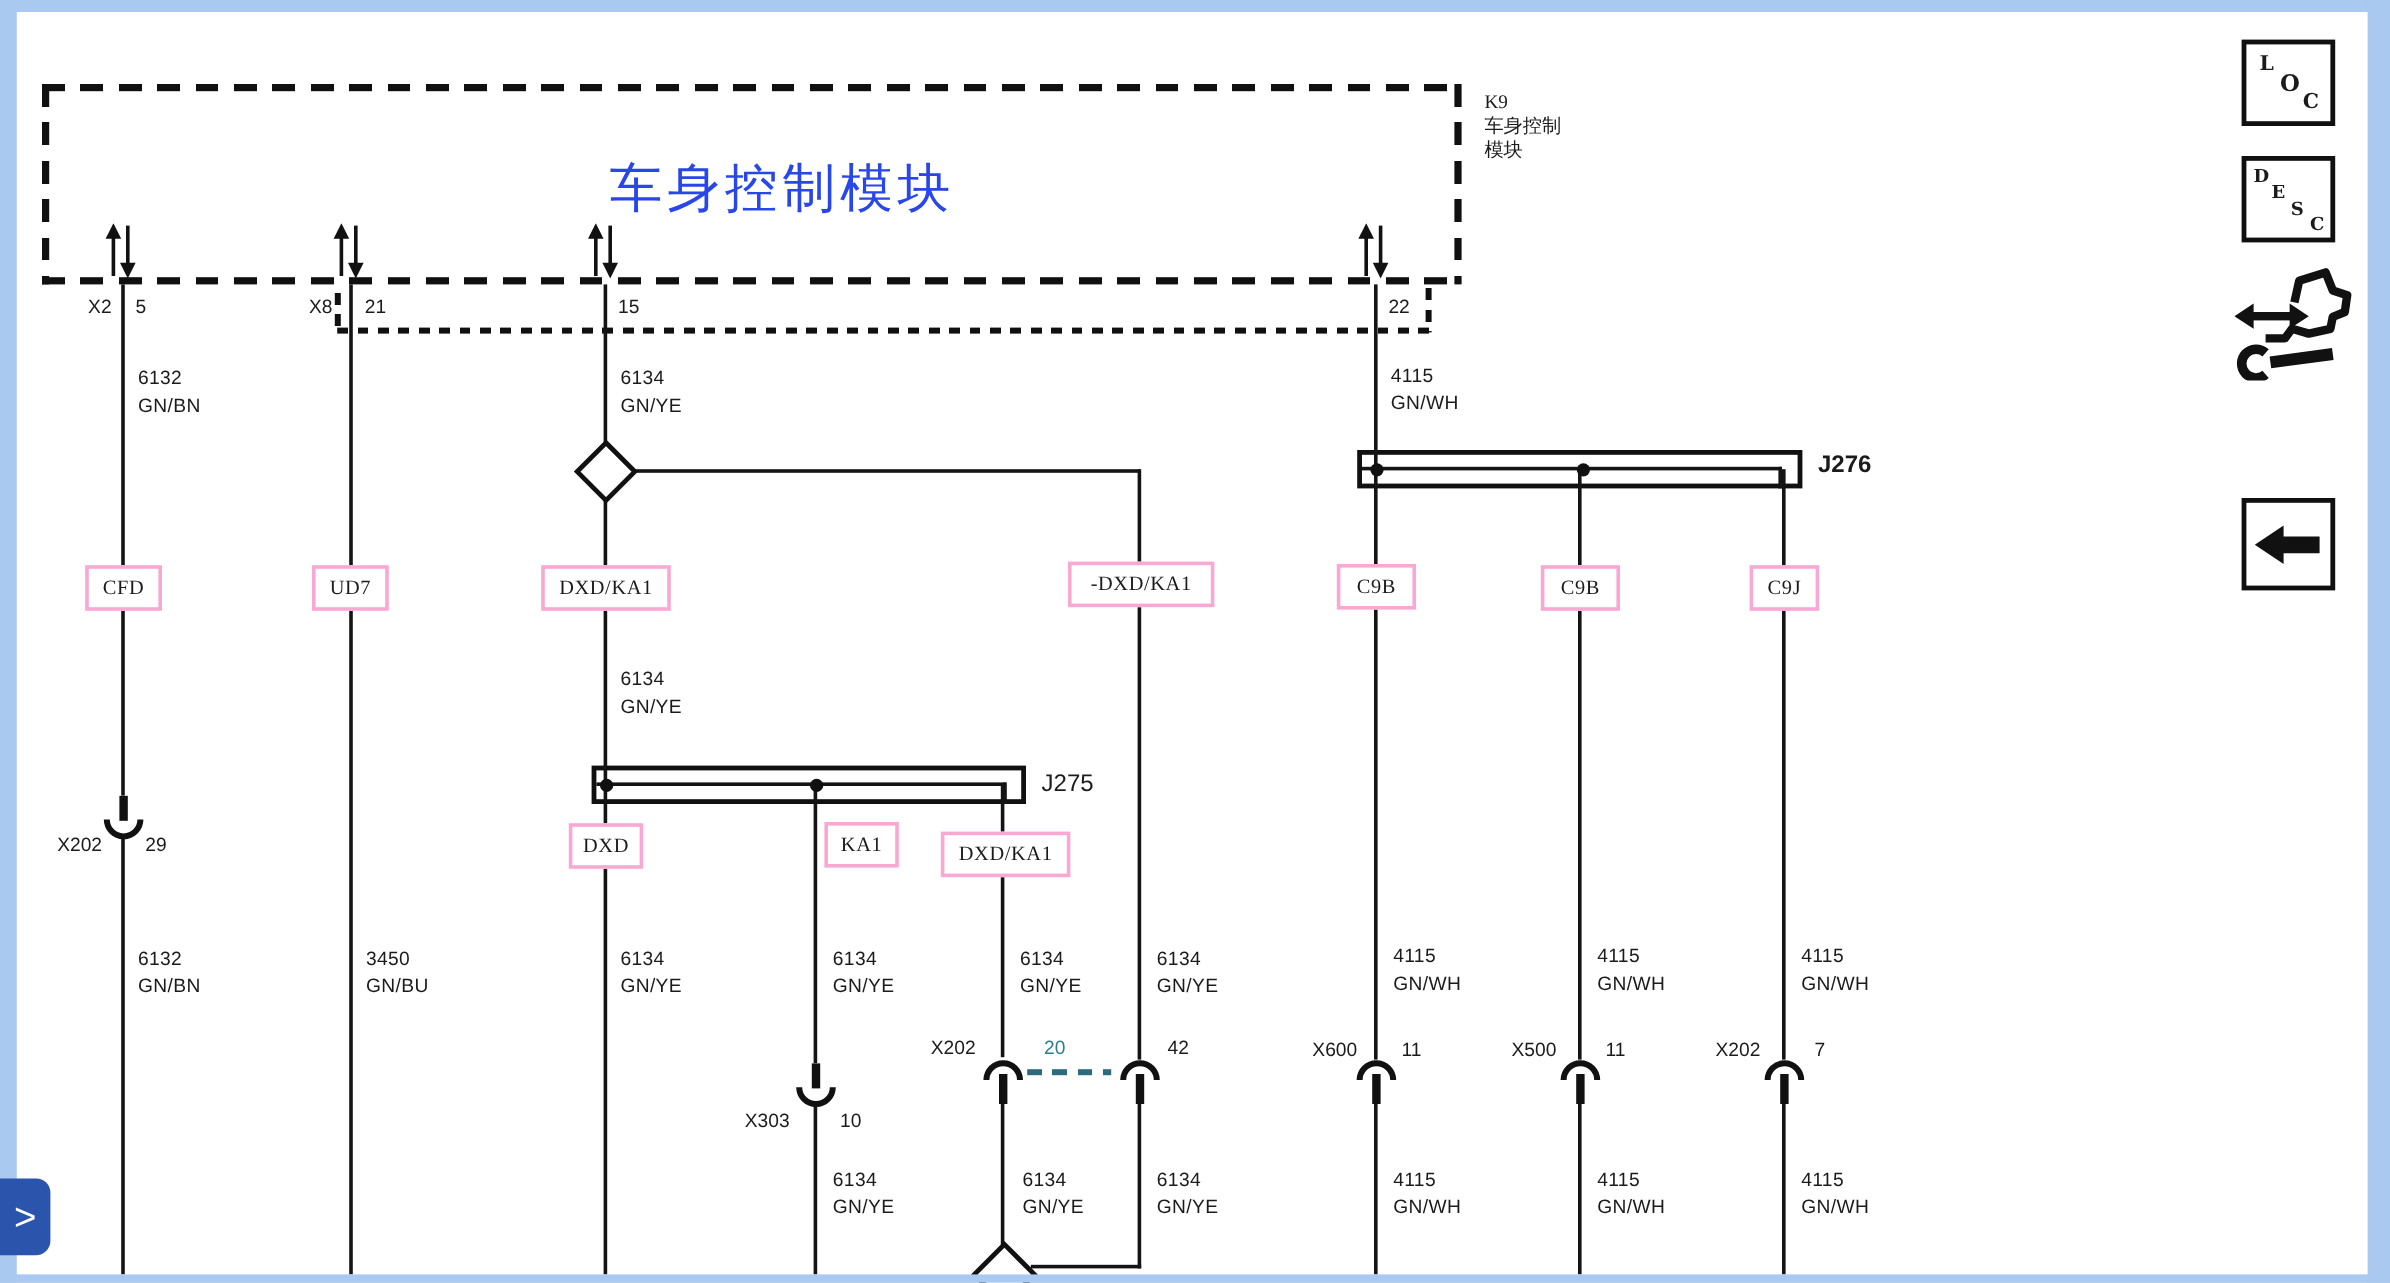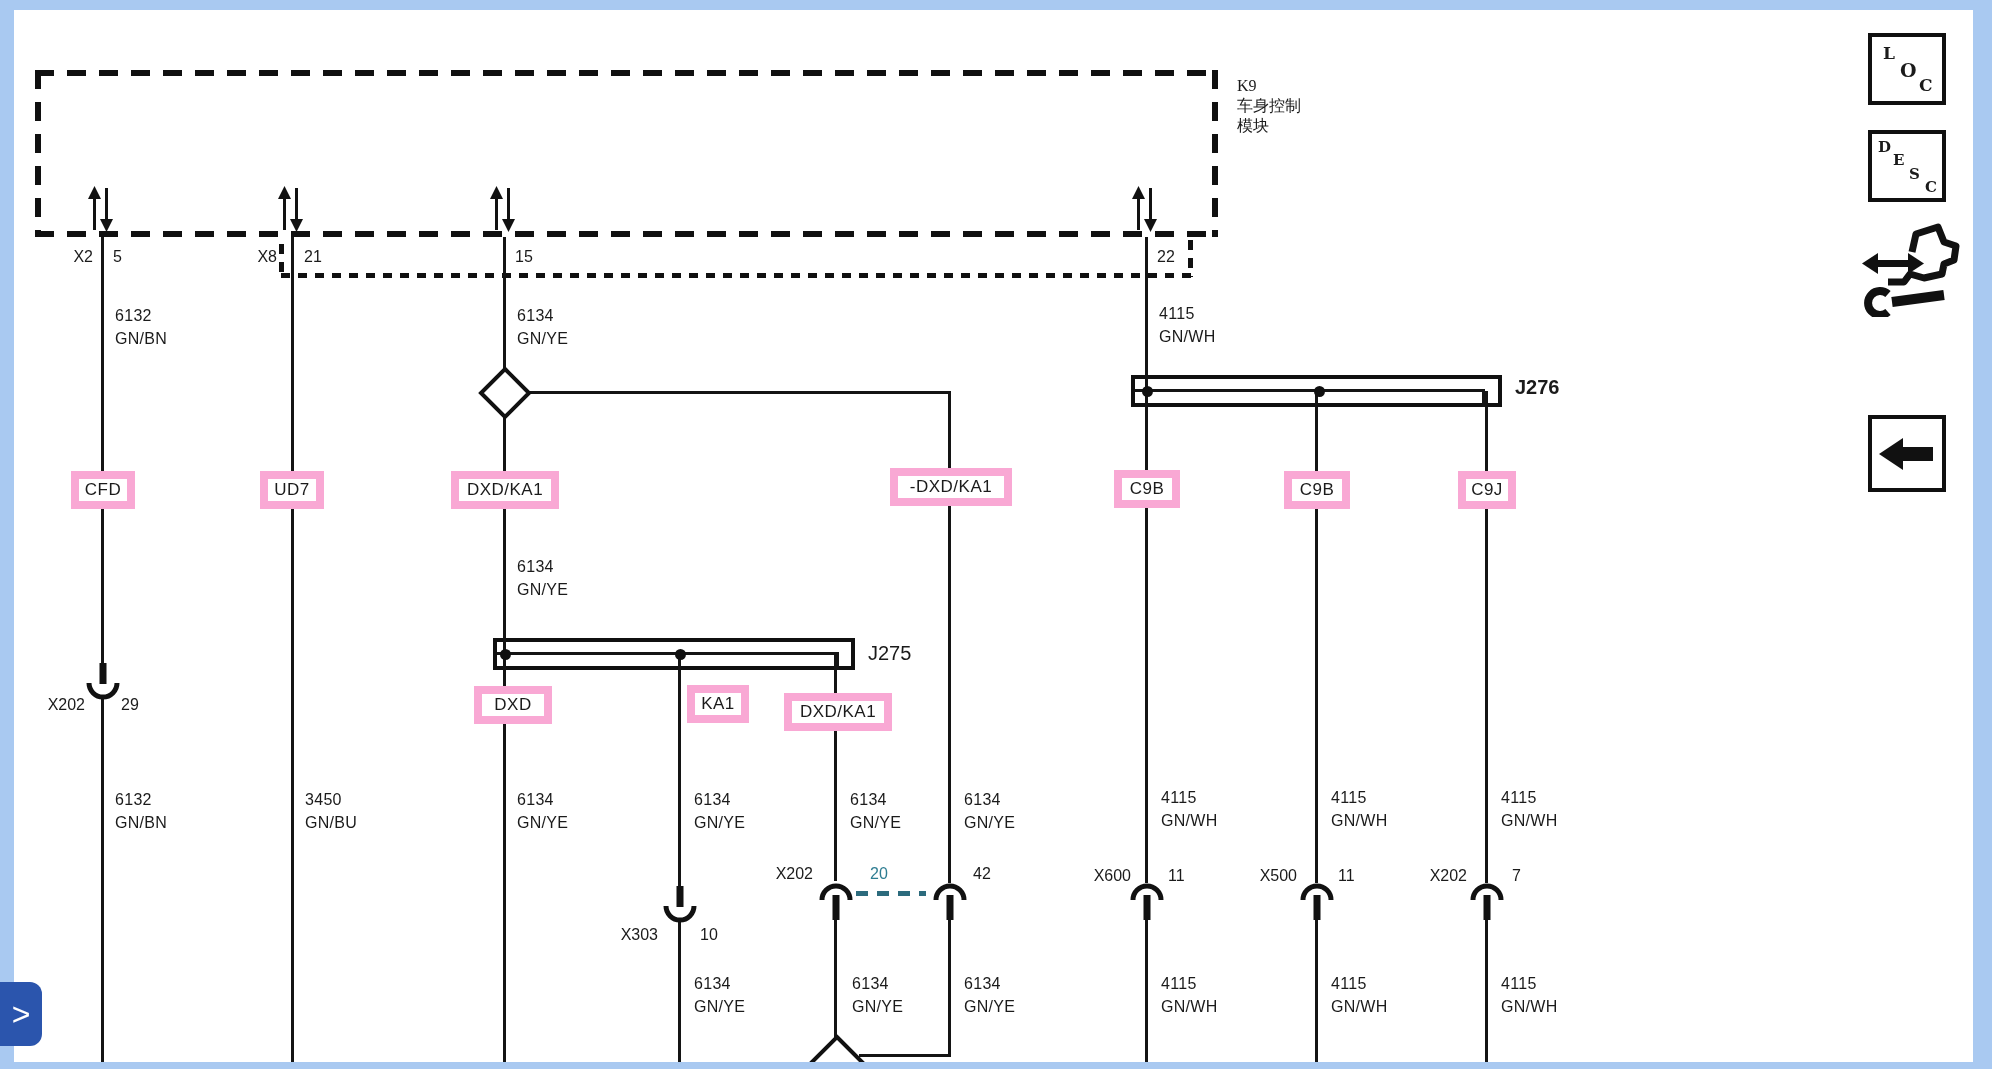--- a/index.html
+++ b/index.html
@@ -26,23 +26,23 @@
   .dot-v{position:absolute;width:5px;z-index:5;
     background:repeating-linear-gradient(180deg,#101010 0 10px,transparent 10px 18px);}
   .teal-h{position:absolute;height:5px;z-index:6;
     background:repeating-linear-gradient(90deg,#2c6b7d 0 12px,transparent 12px 21px);}
 
   
   .bar{position:absolute;border:4px solid #101010;background:#fff;box-sizing:border-box;z-index:4;}
   .dot{position:absolute;width:11px;height:11px;border-radius:50%;background:#101010;z-index:7;}
 
   
-  .cbox{position:absolute;border:8px solid #f9a8d4;background:#fff;box-sizing:border-box;
+  .cbox{position:absolute;border:3px solid #f9a8d4;background:#fff;box-sizing:border-box;
         height:38px;display:flex;align-items:center;justify-content:center;
-        font-size:17px;letter-spacing:.5px;z-index:8;}
+        font-size:17px;letter-spacing:.5px;z-index:8;font-family:Liberation Serif, serif;}
 
   
   .lbl{position:absolute;font-size:16px;line-height:19px;white-space:nowrap;z-index:9;}
   .wl{position:absolute;font-size:16px;line-height:23px;letter-spacing:.3px;z-index:9;}
   .ra{text-align:right;}
   .teal{color:#2e7d92;}
   .title-cn{position:absolute;left:508px;top:128px;font-size:44px;letter-spacing:4px;
             color:#2947e8;z-index:9;}
   .k9{position:absolute;left:1237px;top:76px;font-size:16px;line-height:20px;z-index:9;font-family:Liberation Serif, serif;}
 
@@ -68,20 +68,21 @@
 
   <div class="dash-h" style="left:35px;top:70px;width:1183px;"></div>
   <div class="dash-h" style="left:35px;top:231px;width:1183px;"></div>
   <div class="dash-v" style="left:35px;top:70px;height:167px;"></div>
   <div class="dash-v" style="left:1212px;top:70px;height:167px;"></div>
 
   <div class="dot-v" style="left:279px;top:244px;height:33px;"></div>
   <div class="dot-h" style="left:281px;top:273px;width:912px;"></div>
   <div class="dot-v" style="left:1188px;top:240px;height:37px;"></div>
 
+  <div class="title-cn">车身控制模块</div>
   <div class="k9">
     <div>K9</div>
     <div>车身控制</div>
     <div>模块</div>
   </div>
 
   <svg class="pins" style="left:86px;top:186px;" width="28" height="46" viewBox="0 0 28 46">
       <g fill="#111">
         <rect x="7" y="11" width="3" height="33"></rect>
         <polygon points="8.5,0 2,13 15,13"></polygon>
@@ -171,21 +172,21 @@
     <polygon points="28,3 53,28 28,53 3,28" fill="#fff" stroke="#111" stroke-width="4"></polygon>
   </svg>
 
   <div class="cbox" style="left:71px;top:471px;width:64px;">CFD</div>
   <div class="cbox" style="left:260px;top:471px;width:64px;">UD7</div>
   <div class="cbox" style="left:451px;top:471px;width:108px;">DXD/KA1</div>
   <div class="cbox" style="left:890px;top:468px;width:122px;">-DXD/KA1</div>
   <div class="cbox" style="left:1114px;top:470px;width:66px;">C9B</div>
   <div class="cbox" style="left:1284px;top:471px;width:66px;">C9B</div>
   <div class="cbox" style="left:1458px;top:471px;width:58px;">C9J</div>
-  <div class="cbox" style="left:474px;top:686px;width:78px;">DXD</div>
+  <div class="cbox" style="left:474px;top:686px;width:62px;">DXD</div>
   <div class="cbox" style="left:649px;top:685px;width:62px;margin-left:38px;">KA1</div>
   <div class="cbox" style="left:784px;top:693px;width:108px;">DXD/KA1</div>
 
   <div class="wl" style="left:115px;top:304px;">
       <div>6132</div>
       <div>GN/BN</div>
     </div>
   <div class="wl" style="left:517px;top:304px;">
       <div>6134</div>
       <div>GN/YE</div>

